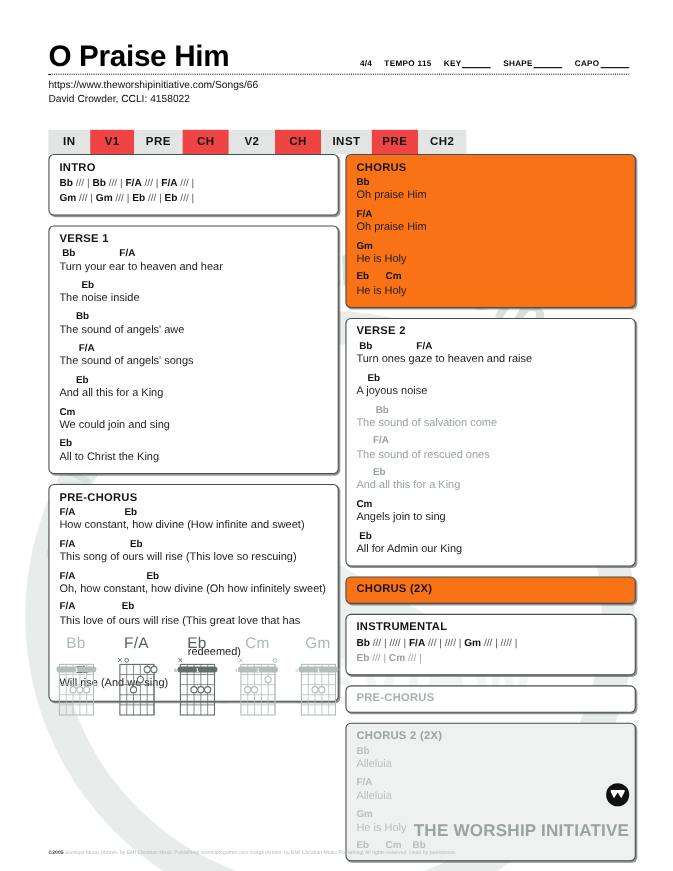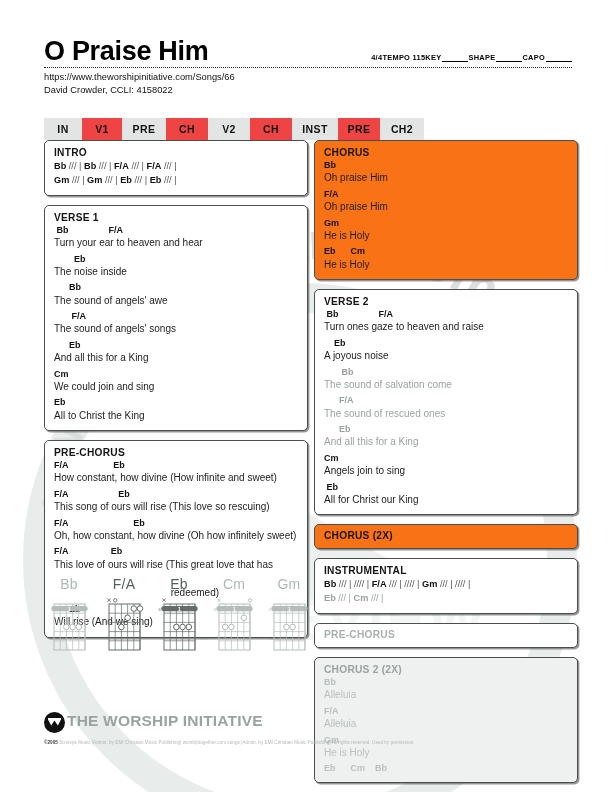--- a/index.html
+++ b/index.html
@@ -43,20 +43,21 @@
   .song-title {
     font-size: 27px;
     font-weight: bold;
     letter-spacing: -0.3px;
     line-height: 1;
     color: #000;
   }
   .meta {
     display: flex;
     align-items: flex-end;
+    gap: 11px;
     font-size: 7.4px;
     font-weight: bold;
     letter-spacing: 0.3px;
     padding-bottom: 3px;
     color: #000;
   }
   .meta .blank {
     display: inline-block;
     border-bottom: 1.2px solid #000;
     width: 26px;
@@ -179,22 +180,23 @@
   
   .footer {
     position: absolute;
     left: 44px;
     top: 712px;
     width: 528px;
     z-index: 2;
   }
   .brand {
     display: flex;
-    align-items: flex-start;
-    gap: 2px;
+    align-items: flex-end;
+    gap: 14px;
+    flex-direction: column;
   }
   .brand-mark {
     width: 21px; height: 21px;
     border-radius: 50%;
     background: #111;
     display: flex; align-items: center; justify-content: center;
   }
   .brand-text {
     font-size: 15.5px;
     font-weight: bold;
@@ -386,21 +388,21 @@
           <div class="lyricline spaced">
             <div class="chordrow fade1">      Eb</div>
             <div class="lyricrow fade1">And all this for a King</div>
           </div>
           <div class="lyricline spaced">
             <div class="chordrow">Cm</div>
             <div class="lyricrow">Angels join to sing</div>
           </div>
           <div class="lyricline spaced">
             <div class="chordrow"> Eb</div>
-            <div class="lyricrow">All for Christ our King</div>
+            <div class="lyricrow">All for Admin our King</div>
           </div>
         </div>
     </div>
 
     <div class="box shaded slim">
       <div class="sec-title">CHORUS (2X)</div>
     </div>
 
     <div class="box">
       <div class="sec-title">INSTRUMENTAL</div>

